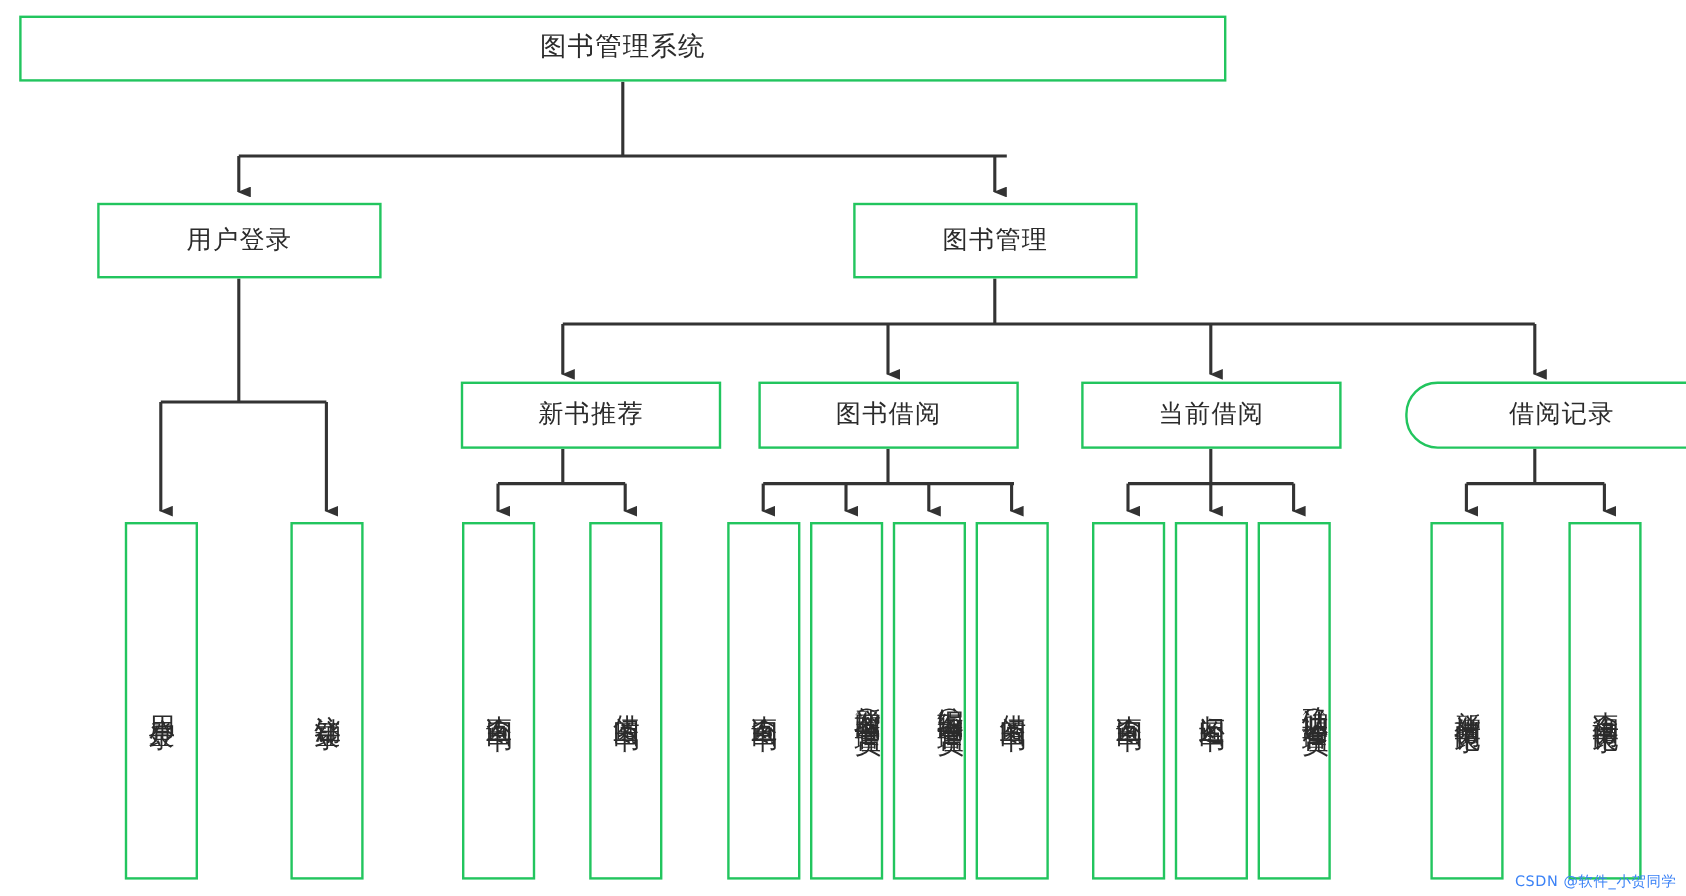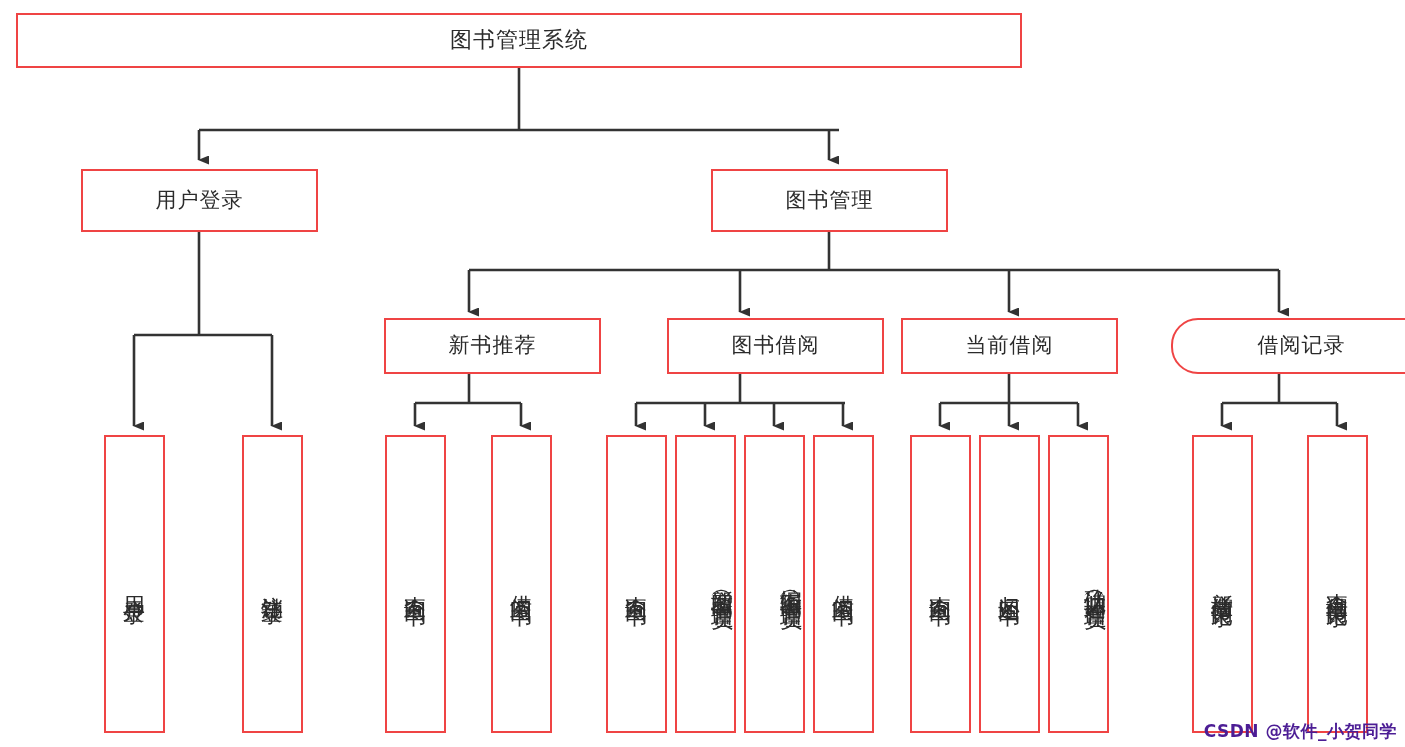--- a/index.html
+++ b/index.html
@@ -24,21 +24,21 @@
     left: 0;
     top: 0;
     width: 1405px;
     height: 747px;
     pointer-events: none;
   }
   .node {
     position: absolute;
     box-sizing: border-box;
     background: #ffffff;
-    border: 2px solid #ef4444;
+    border: 2px solid #22c55e;
     display: flex;
     align-items: center;
     justify-content: center;
     color: #2b2b2b;
     z-index: 2;
   }
   .node-h {
     font-size: 21px;
     letter-spacing: 1px;
     line-height: 1.2;
@@ -58,27 +58,26 @@
     justify-content: center;
     overflow: hidden;
   }
   .node-v.v-center {
     align-items: center;
   }
   #watermark {
     position: absolute;
     right: 8px;
     bottom: 4px;
-    font-size: 17px;
-    color: #4c1d95;
+    font-size: 12px;
+    color: #3b82f6;
     letter-spacing: 0.5px;
     white-space: nowrap;
     z-index: 5;
     user-select: none;
-    font-weight: bold;
   }
 </style>
 </head>
 <body>
 
 <div id="diagram-root">
 
   <svg id="edge-layer" viewBox="0 0 1405 747" width="1405" height="747" xmlns="http://www.w3.org/2000/svg">
     <defs>
       <marker id="arrowhead" markerWidth="9" markerHeight="11" refX="4.5" refY="10" orient="auto" markerUnits="userSpaceOnUse">
@@ -129,21 +128,21 @@
       <path d="M1337,403 L1337,426" marker-end="url(#arrowhead)"></path>
     </g>
   </svg>
 
   <div class="node node-h node-root" style="left:16px; top:13px; width:1006px; height:55px;">图书管理系统</div>
 
   <div class="node node-h" style="left:81px; top:169px; width:237px; height:63px;">用户登录</div>
   <div class="node node-h" style="left:711px; top:169px; width:237px; height:63px;">图书管理</div>
 
   <div class="node node-h" style="left:361px; top:318px; width:217px; height:56px;margin-left:23px;">新书推荐</div>
-  <div class="node node-h" style="left:632px; top:318px; width:217px; height:56px;margin-left:35px;">图书借阅</div>
+  <div class="node node-h" style="left:632px; top:318px; width:217px; height:56px;">图书借阅</div>
   <div class="node node-h" style="left:901px; top:318px; width:217px; height:56px;font-family:Liberation Serif, serif;">当前借阅</div>
   <div class="node node-h" style="left:1171px; top:318px; width:261px; height:56px;border-radius:27px;">借阅记录</div>
 
   <div class="node node-v v-center" style="left:104px; top:435px; width:61px; height:298px;">用户登录</div>
   <div class="node node-v v-center" style="left:242px; top:435px; width:61px; height:298px;">注销登录</div>
 
   <div class="node node-v v-center" style="left:385px; top:435px; width:61px; height:298px;">查询图书</div>
   <div class="node node-v v-center" style="left:491px; top:435px; width:61px; height:298px;">借阅图书</div>
 
   <div class="node node-v v-center" style="left:606px; top:435px; width:61px; height:298px;">查询图书</div>

